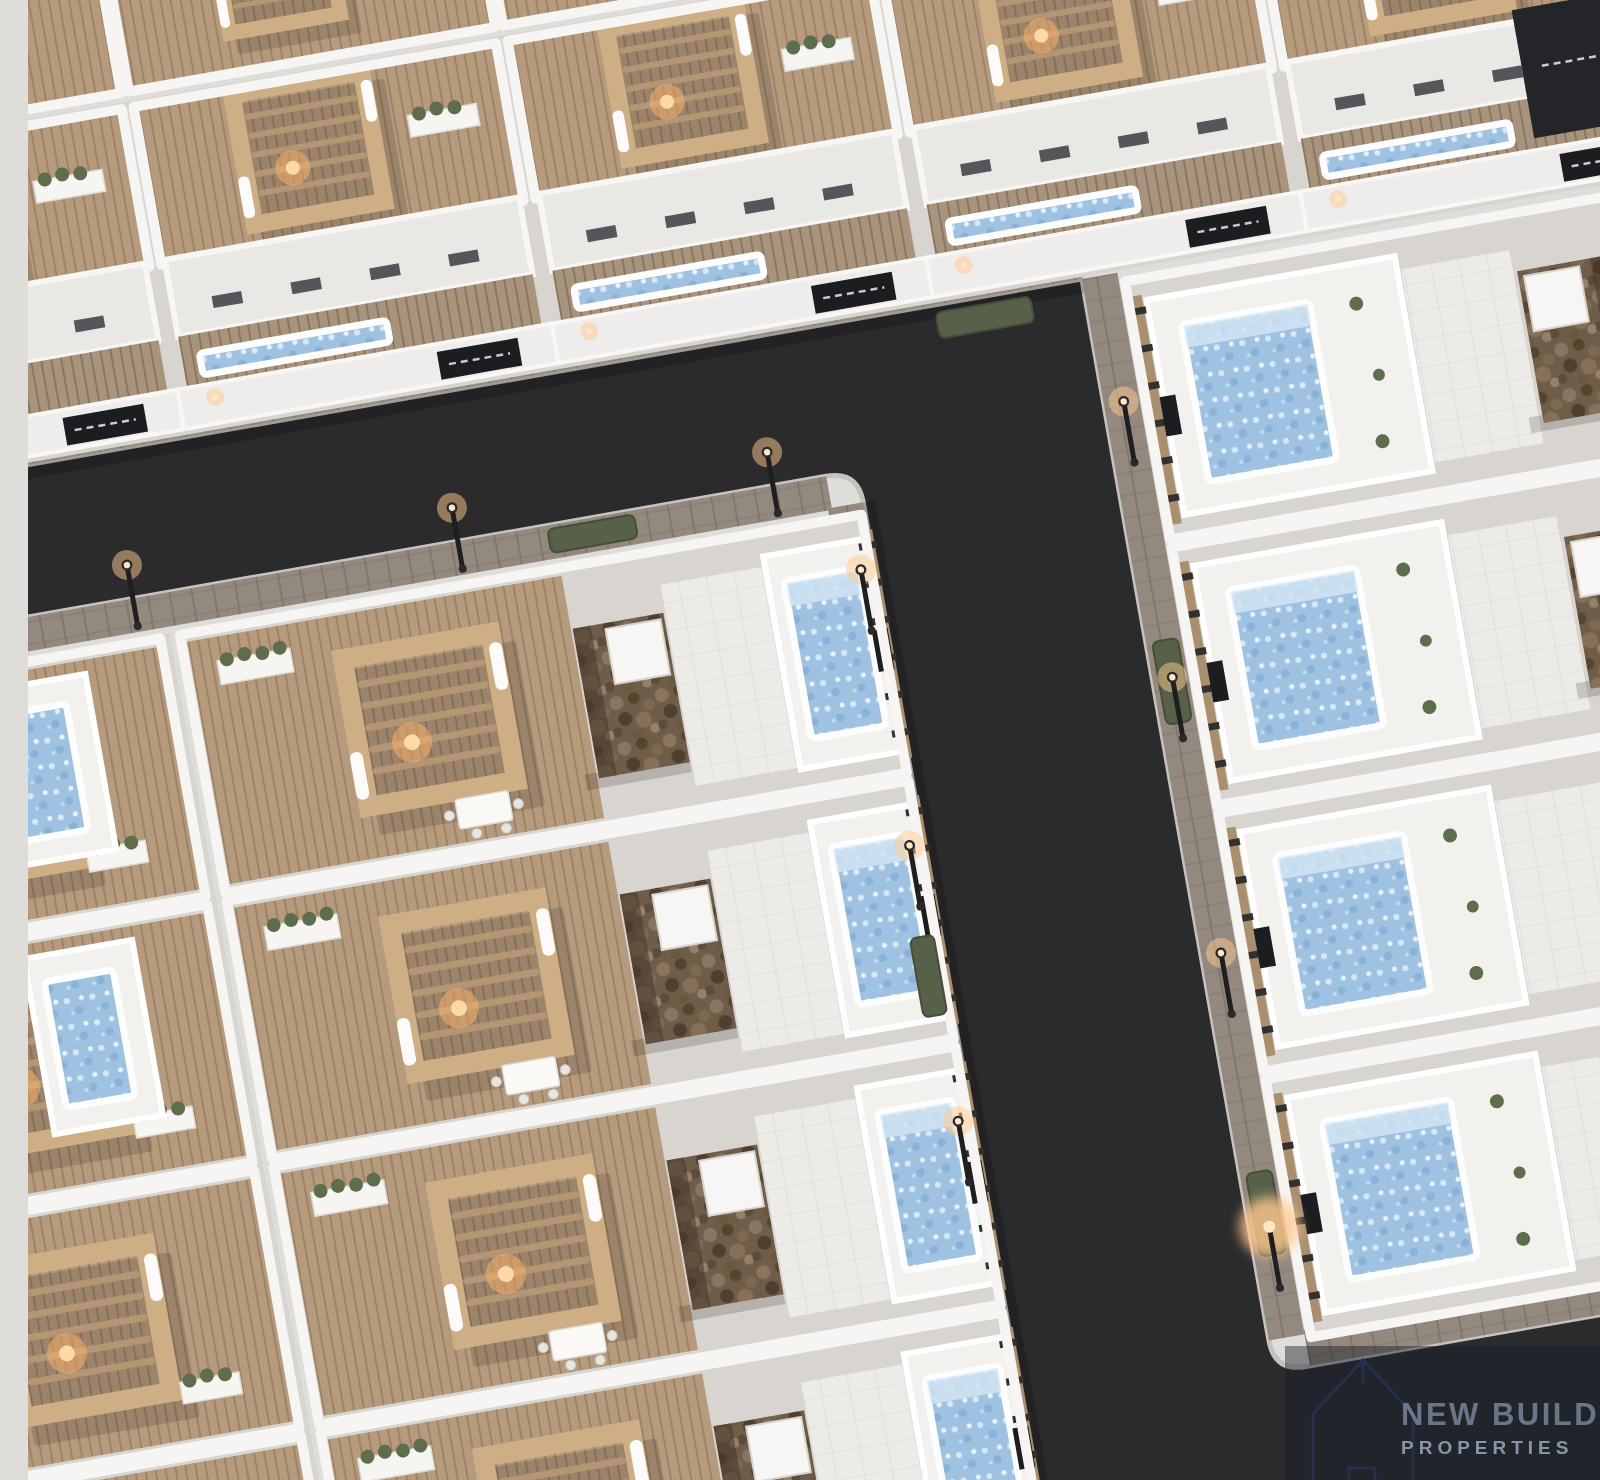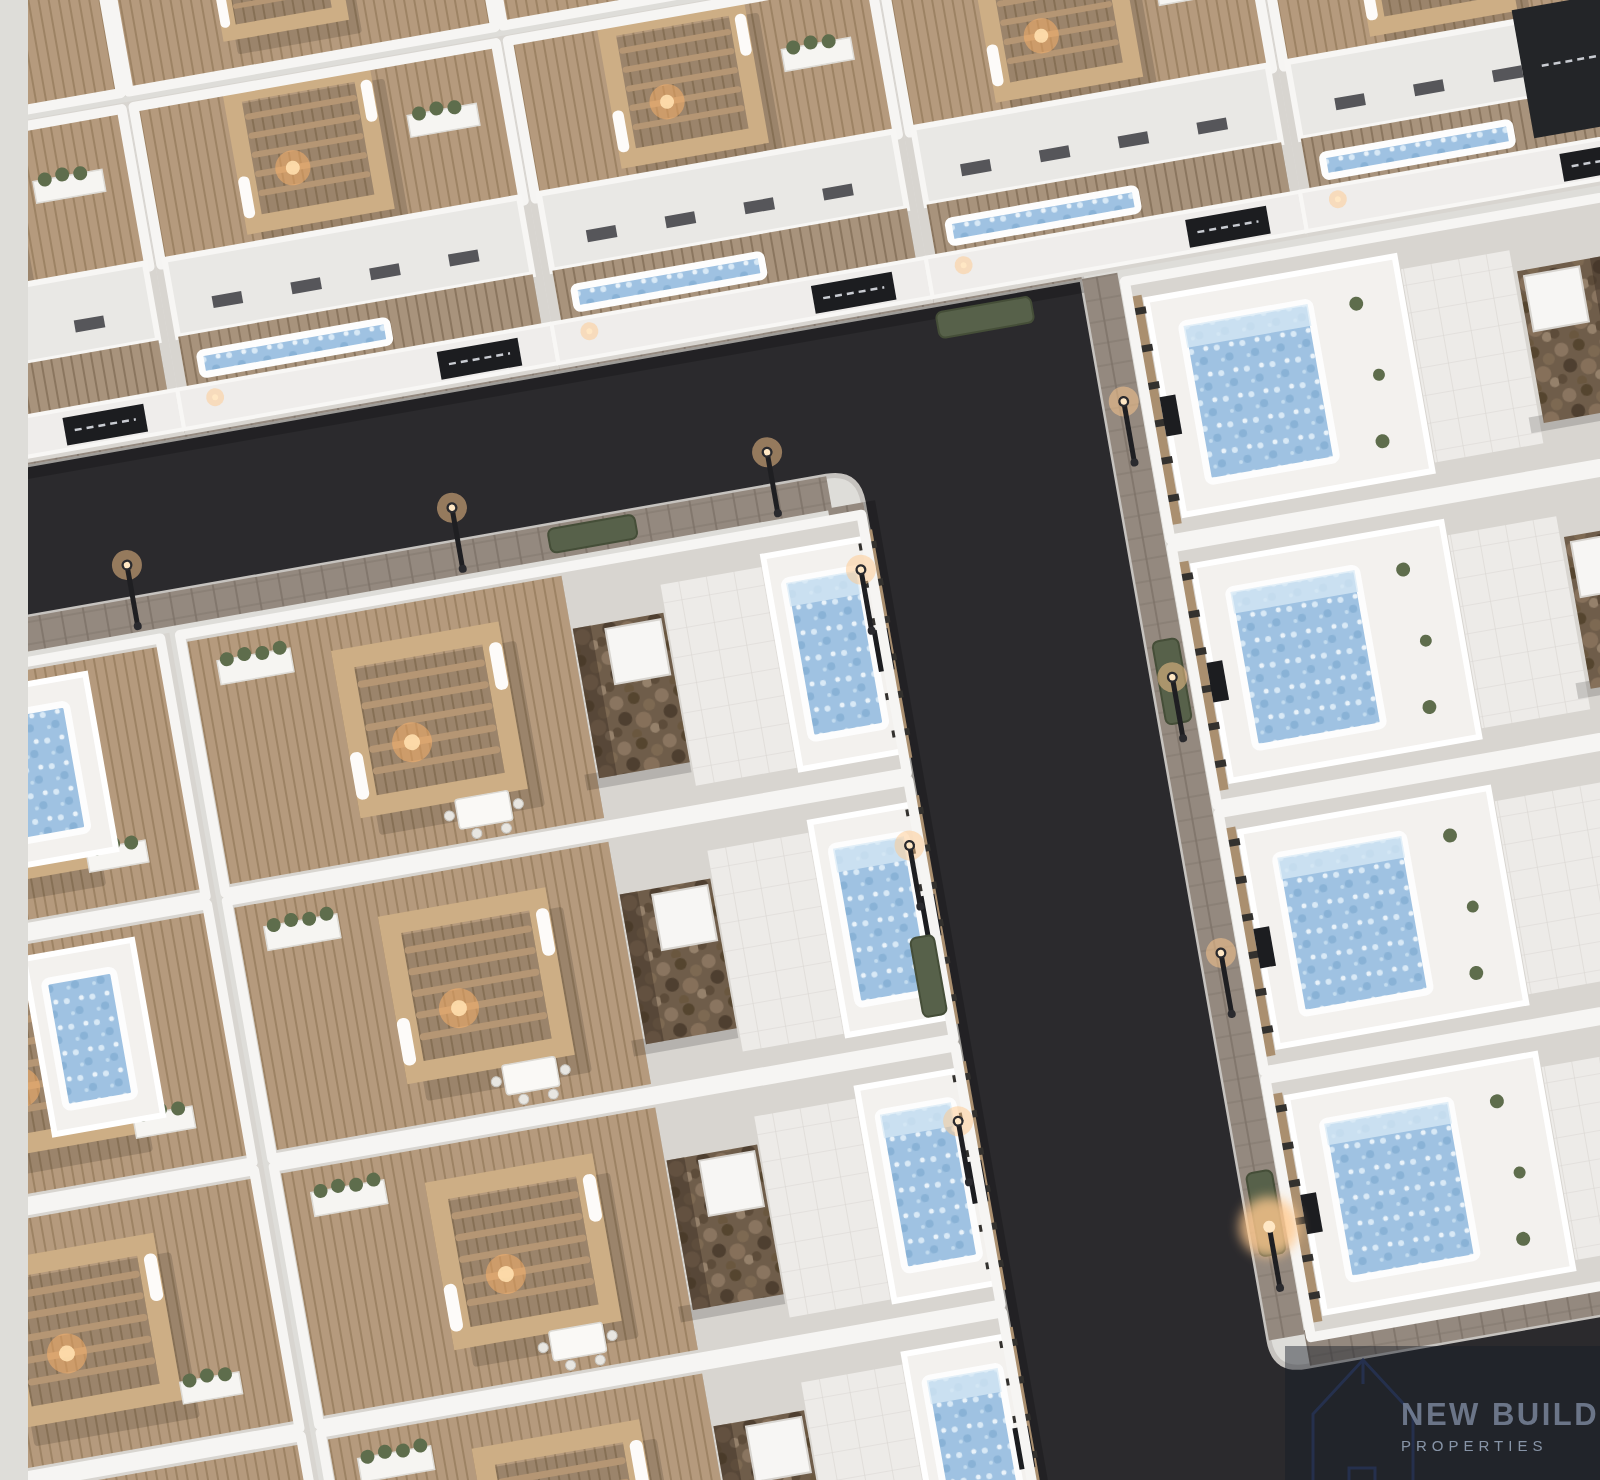--- a/index.html
+++ b/index.html
@@ -49,21 +49,21 @@
   .lamp-glow{fill:var(--lamp-glow)}
   .darkgates{fill:#232528}
 
   
   .watermark{position:absolute;left:1285px;top:1346px;width:420px;height:220px;
              background:var(--watermark-bg);z-index:5;}
   .wm-icon{position:absolute;left:16px;top:4px;}
   .wm-text{position:absolute;left:116px;top:52px;line-height:1.1;}
   .wm-line1{font-size:31px;font-weight:bold;letter-spacing:2.5px;
             color:var(--watermark-text1);opacity:.8;}
-  .wm-line2{font-size:15px;font-weight:normal;letter-spacing:5px;
+  .wm-line2{font-size:19px;font-weight:bold;letter-spacing:5px;
             color:var(--watermark-text2);opacity:.9;margin-top:6px;}
 </style>
 </head>
 <body>
 
 <div class="stage">
 <svg width="1600" height="1480" viewBox="0 0 1600 1480">
   <defs>
     <filter id="soft" x="-80%" y="-80%" width="260%" height="260%">
       <feGaussianBlur stdDeviation="6"></feGaussianBlur>

